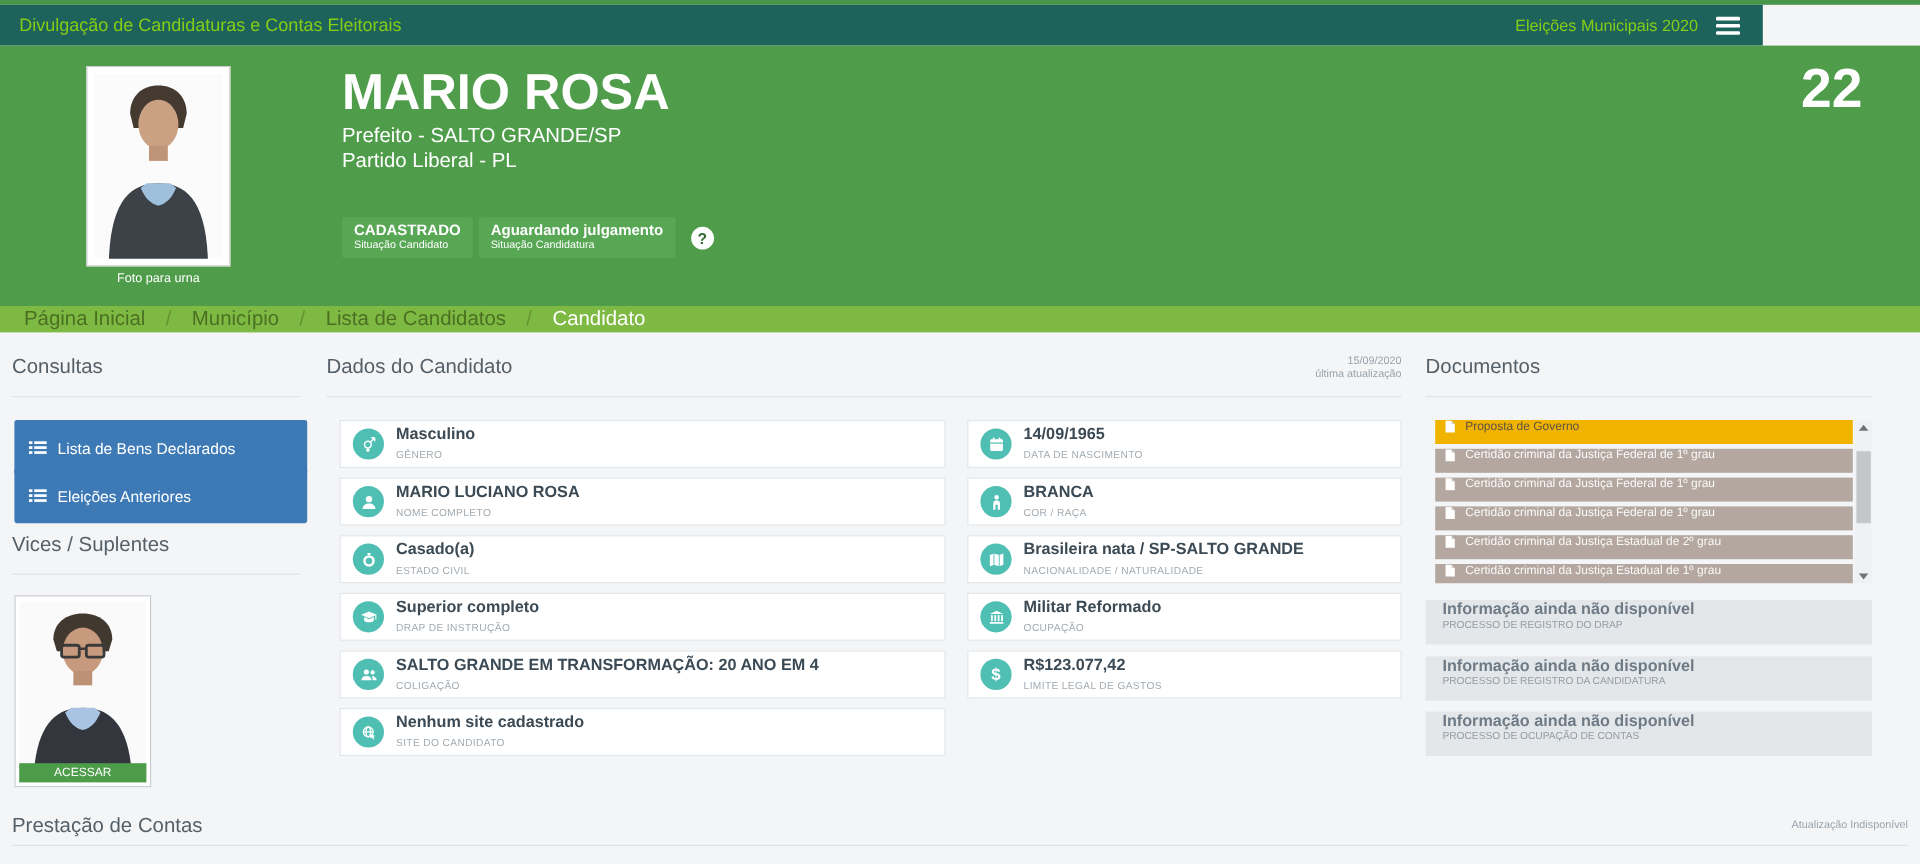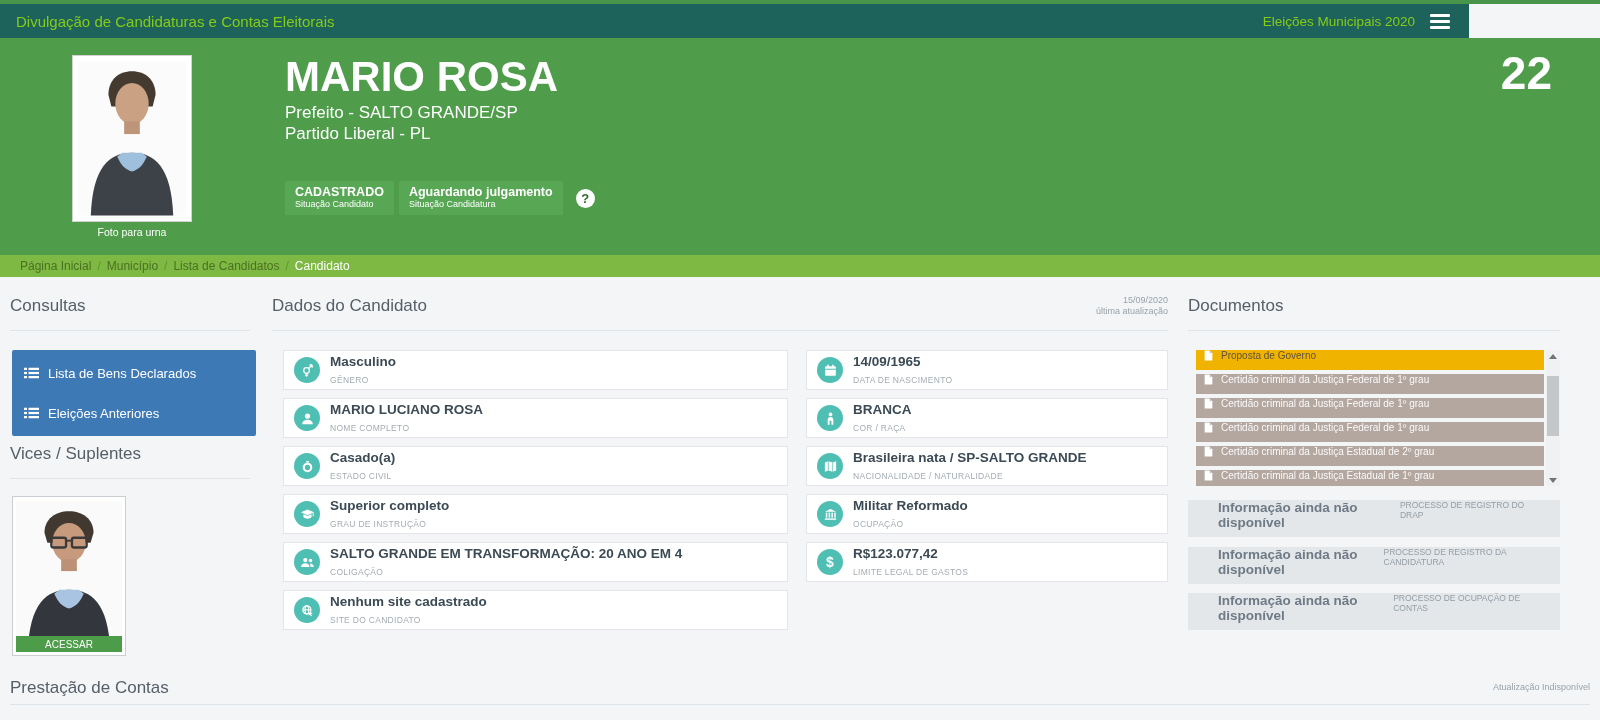--- a/index.html
+++ b/index.html
@@ -23,21 +23,21 @@
   .hero-name{position:absolute;left:285px;top:15px;font-size:42px;font-weight:bold}
   .hero-sub{position:absolute;left:285px;top:64px;font-size:17px;line-height:21px}
   .badges{position:absolute;left:285px;top:143px;display:flex;align-items:center;gap:5px}
   .badge{background:#58a755;border-radius:2px;padding:4px 10px 5px 10px;cursor:default}
   .badge .bval{font-size:12.5px;font-weight:bold;line-height:14px}
   .badge .blab{font-size:9px;line-height:11px}
   .help{width:19px;height:19px;border-radius:50%;background:#fff;color:#2e6b2c;font-size:13px;font-weight:bold;display:flex;align-items:center;justify-content:center;margin-left:8px;cursor:pointer}
   .hero-number{position:absolute;right:48px;top:8px;font-size:46px;font-weight:bold}
 
   
-  .breadcrumb{left:0;top:255px;width:1600px;height:22px;background:#7eb944;display:flex;align-items:center;gap:6px;padding:0 20px;font-size:12px}
+  .breadcrumb{left:0;top:255px;width:1600px;height:22px;background:#7eb944;display:flex;align-items:center;gap:17px;padding:0 20px;font-size:17px}
   .crumb{color:#4b7021;cursor:pointer}
   .crumb-sep{color:#649331}
   .crumb-current{color:#fff}
 
   
   .sec-title{font-size:17px;color:#555f68}
   .rule{border:none;border-top:1px solid #dfe4e8;height:0}
 
   
   .blue-btn{width:244px;height:46px;background:#3c79b5;border:none;border-radius:2px;color:#fff;font-size:13px;font-family:inherit;display:flex;align-items:center;gap:9px;padding:0 12px;cursor:pointer}
@@ -59,21 +59,21 @@
   .doclist{width:372px;height:136px;overflow:hidden}
   .docrow{margin-left:8px;width:348px;height:20px;margin-bottom:4px;display:flex;align-items:flex-start;gap:8px;padding-left:8px;font-size:10px;cursor:pointer}
   .docrow svg{width:9px;height:11px;flex:none}
   .doc-default{background:#b3a7a0;color:#fbfaf9}
   .doc-highlight{background:#f0b400;color:#5e5142}
   .scrollbar{position:absolute;right:0;top:0;width:14px;height:136px;background:#eff1f2}
   .scroll-btn{position:absolute;left:0;width:14px;height:12px;display:flex;align-items:center;justify-content:center;cursor:pointer}
   .tri-up{width:0;height:0;border-left:4px solid transparent;border-right:4px solid transparent;border-bottom:5px solid #6e757a}
   .tri-down{width:0;height:0;border-left:4px solid transparent;border-right:4px solid transparent;border-top:5px solid #6e757a}
   .scroll-thumb{position:absolute;left:1px;top:26px;width:12px;height:60px;background:#c3c7ca;cursor:pointer}
-  .pending{width:372px;height:37px;background:#e4e7ea;display:flex;flex-direction:row;justify-content:flex-start;padding:0 30px}
+  .pending{width:372px;height:37px;background:#e4e7ea;display:flex;flex-direction:column;justify-content:flex-start;padding:0 14px}
   .pval{font-size:13.5px;font-weight:bold;color:#6e7b86;line-height:15px}
   .plab{font-size:8.5px;color:#939da5;line-height:10px}
 
   .footnote{width:200px;text-align:right;font-size:9px;color:#99a3ab}
 </style>
 </head>
 <body>
 
 <div class="abs topstrip"></div>
 <div class="abs topbar">
@@ -208,21 +208,21 @@
     <span><span class="fval" style="display:block">Casado(a)</span><span class="flab">ESTADO CIVIL</span></span>
   </div>
   <div class="fcard">
     <span class="ficon">
         <svg viewBox="0 0 24 24" fill="#fff">
           <path d="M12 4L1.5 8.5 12 13l10.5-4.5z"></path>
           <path d="M5.5 11.5v4.2c0 1.6 2.9 2.9 6.5 2.9s6.5-1.3 6.5-2.9v-4.2L12 14.3z"></path>
           <rect x="20.4" y="9" width="1.4" height="6"></rect>
         </svg>
       </span>
-    <span><span class="fval" style="display:block">Superior completo</span><span class="flab">GRAU DE INSTRUÇÃO</span></span>
+    <span><span class="fval" style="display:block">Superior completo</span><span class="flab">DRAP DE INSTRUÇÃO</span></span>
   </div>
   <div class="fcard">
     <span class="ficon">
         <svg viewBox="0 0 24 24" fill="#fff">
           <circle cx="8.5" cy="8" r="3.4"></circle>
           <path d="M1.8 19c0-3.8 3-5.8 6.7-5.8s6.7 2 6.7 5.8z"></path>
           <circle cx="16.8" cy="8.6" r="2.8"></circle>
           <path d="M16 13.4c3.4.2 6.2 2.1 6.2 5.6H17z"></path>
         </svg>
       </span>

